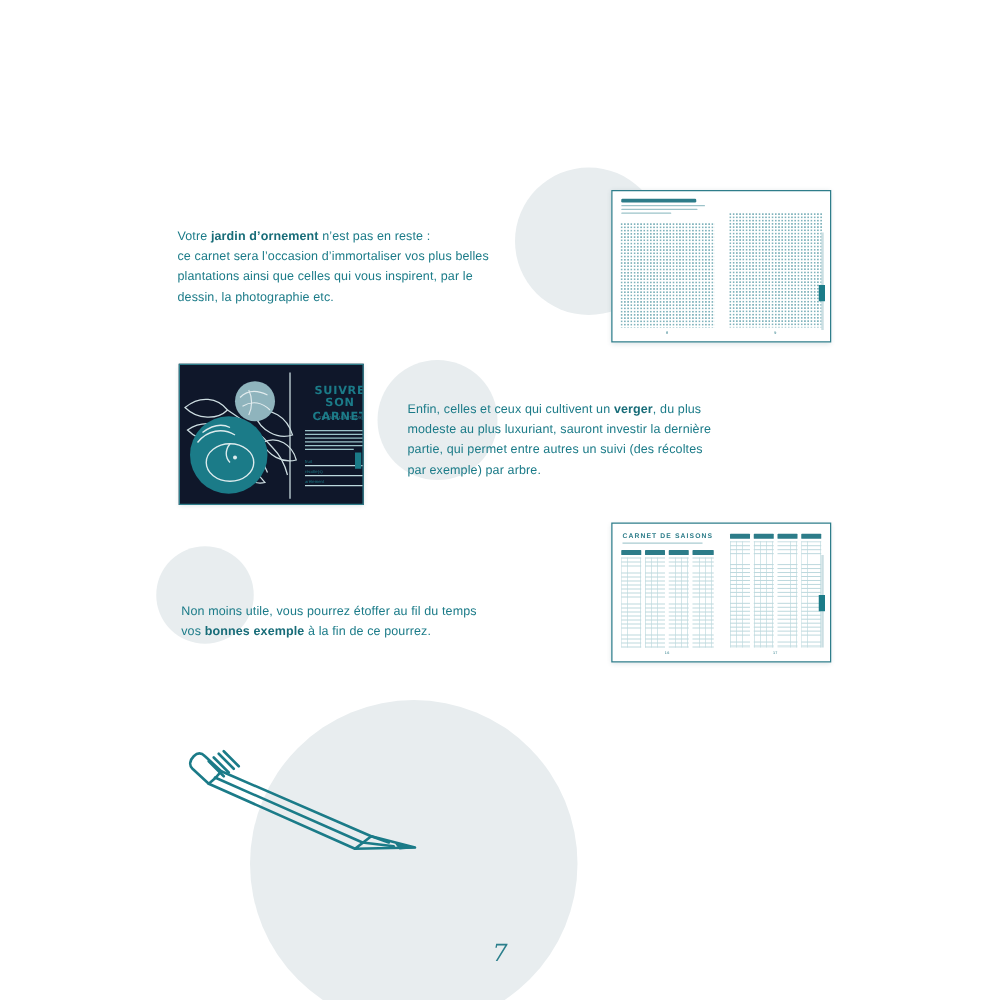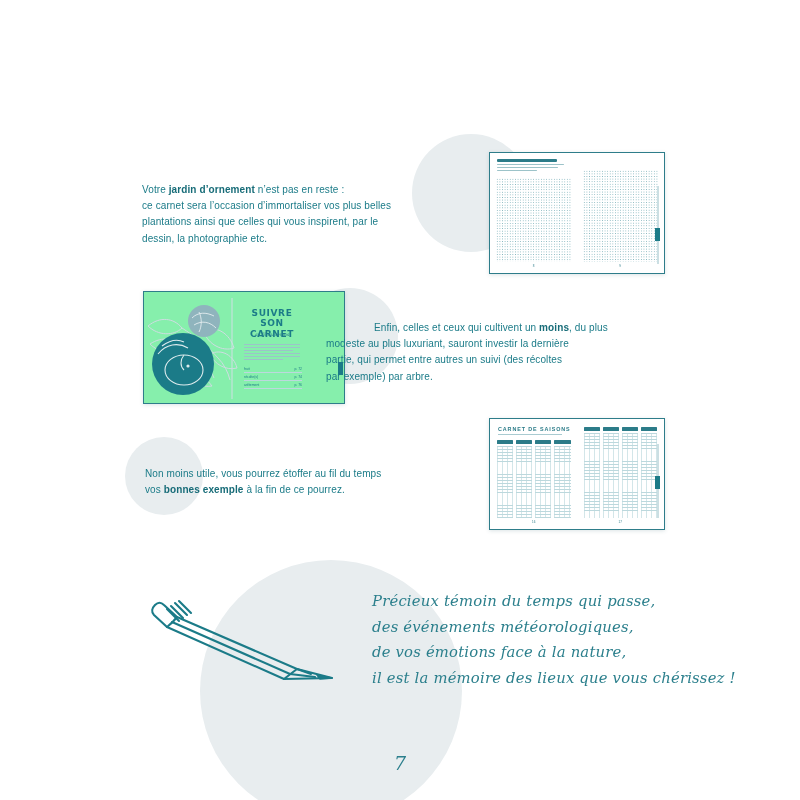--- a/index.html
+++ b/index.html
@@ -40,21 +40,21 @@
     z-index: 3;
     color: #1b7b88;
     font-size: 10px;
     line-height: 1.62;
     letter-spacing: .1px;
   }
   .copy b { font-weight: 700; color: #176c78; }
 
   .copy-1 { left: 142px; top: 172px; width: 352px; }
   .copy-2 { left: 326px; top: 310px; width: 330px; }
-  .copy-3 { left: 145px; top: 430px; width: 336px; margin-top: 36px; }
+  .copy-3 { left: 145px; top: 446px; width: 336px; margin-top: 36px; }
 
   
   .script-block {
     position: absolute;
     left: 372px;
     top: 588px;
     z-index: 3;
     color: #2b7f8c;
     font-family: "DejaVu Serif", serif;
     font-style: italic;
@@ -201,23 +201,23 @@
     z-index: 3;
   }
   .rail-dotgrid { top: 30px; height: 78px; }
   .rail-table   { top: 22px; height: 74px; }
 
   
   .cover {
     position: absolute;
     left: 143px;
     top: 291px;
-    width: 202px;
+    width: 148px;
     height: 113px;
-    background: #86efac;
+    background: #0f172a;
     border: 1px solid #2e7d8a;
     box-shadow: 0 1px 4px rgba(40,90,100,.16);
     box-sizing: border-box;
     overflow: hidden;
     z-index: 2;
   }
   .cover-title {
     position: absolute;
     left: 95px;
     top: 16px;
@@ -290,21 +290,21 @@
   <div class="blob blob-1"></div>
   <div class="blob blob-2"></div>
   <div class="blob blob-3"></div>
   <div class="blob blob-4"></div>
 
   <p class="copy copy-1"><span style="white-space: pre-line;">Votre </span><b style="white-space: pre-line;">jardin d’ornement</b><span style="white-space: pre-line;"> n’est pas en reste :
 ce carnet sera l’occasion d’immortaliser vos plus belles
 plantations ainsi que celles qui vous inspirent, par le
 dessin, la photographie etc.</span></p>
 
-  <p class="copy copy-2"><span style="white-space: pre-line; margin-left: 48px;">Enfin, celles et ceux qui cultivent un </span><b style="white-space: pre-line;">moins</b><span style="white-space: pre-line;">, du plus
+  <p class="copy copy-2"><span style="white-space: pre-line;">Enfin, celles et ceux qui cultivent un </span><b style="white-space: pre-line;">verger</b><span style="white-space: pre-line;">, du plus
 modeste au plus luxuriant, sauront investir la dernière
 partie, qui permet entre autres un suivi (des récoltes
 par exemple) par arbre.</span></p>
 
   <p class="copy copy-3"><span style="white-space: pre-line;">Non moins utile, vous pourrez étoffer au fil du temps
 vos </span><b style="white-space: pre-line;">bonnes exemple</b><span style="white-space: pre-line;"> à la fin de ce pourrez.</span></p>
 
   <div class="spread spread-dotgrid">
     <div class="spread-inner">
       <div class="spread-half">
@@ -457,22 +457,16 @@
         <path d="M163 91 L177 96"></path>
         <path d="M156 96 L181 99"></path>
 
         <path d="M45 23 L57 35"></path>
       </g>
 
       <path d="M183 97 L198 100 L186 101 Z" fill="#1b7b88" stroke="#1b7b88" stroke-width="1.4" stroke-linejoin="round"></path>
     </svg>
   </div>
 
-  <div class="script-block">
-    <div>Précieux témoin du temps qui passe,</div>
-    <div>des événements météorologiques,</div>
-    <div>de vos émotions face à la nature,</div>
-    <div>il est la mémoire des lieux que vous chérissez !</div>
-  </div>
 
   <div class="page-number">7</div>
 
 </div>
 
 </body></html>

